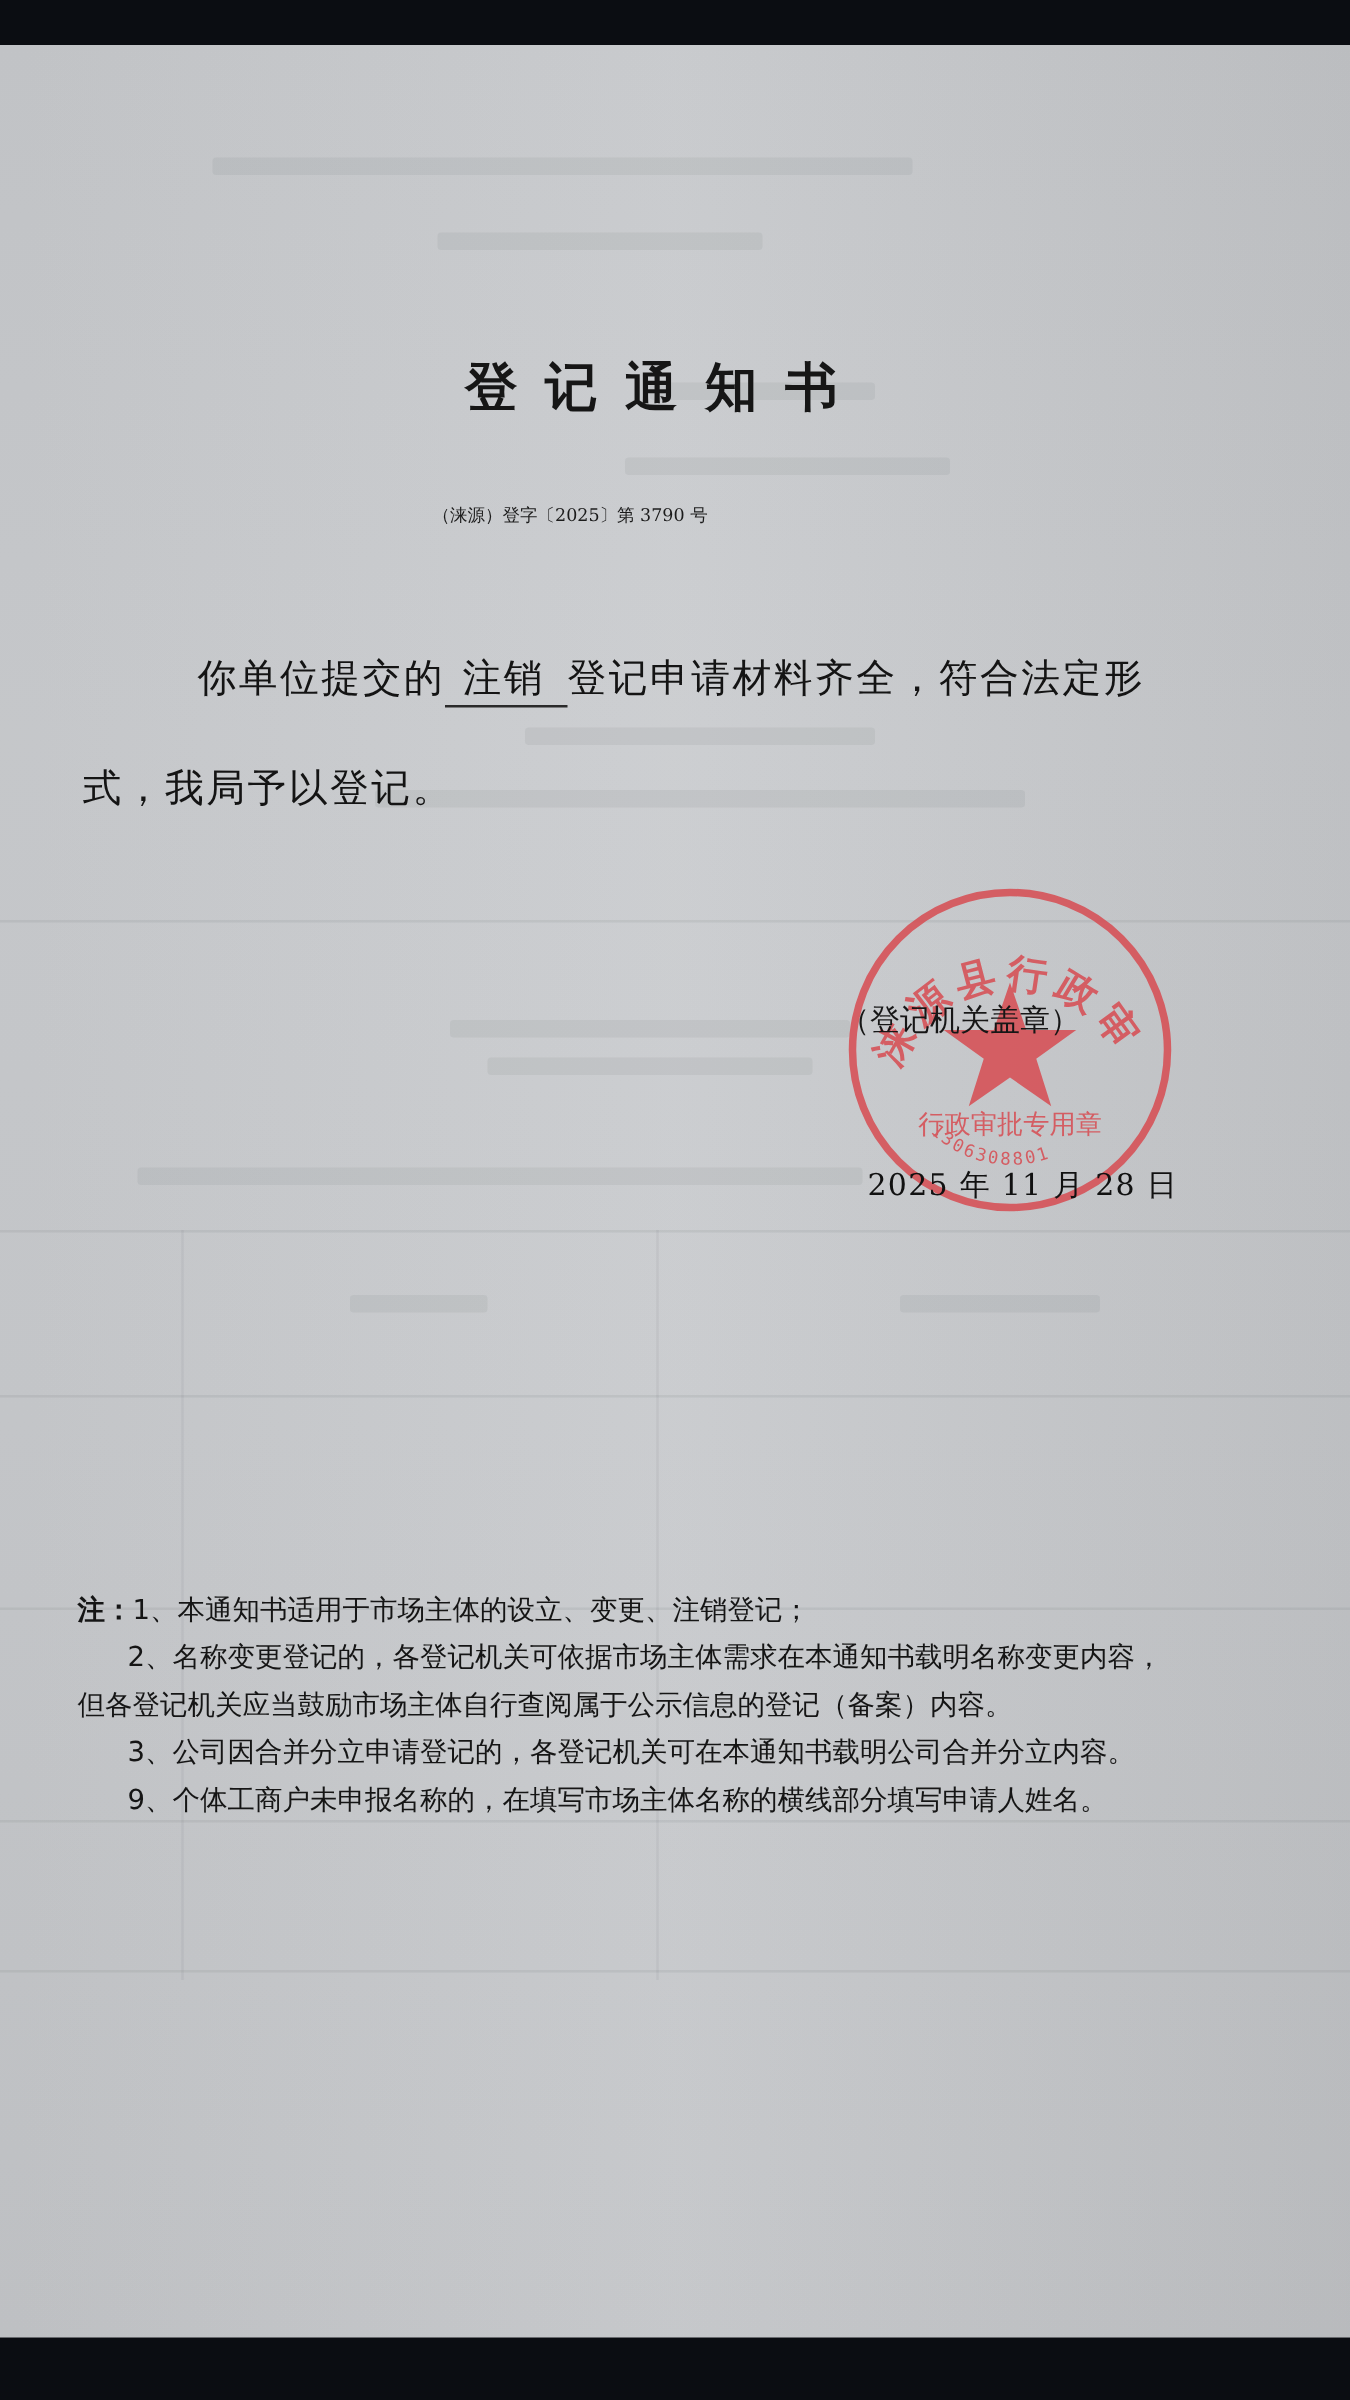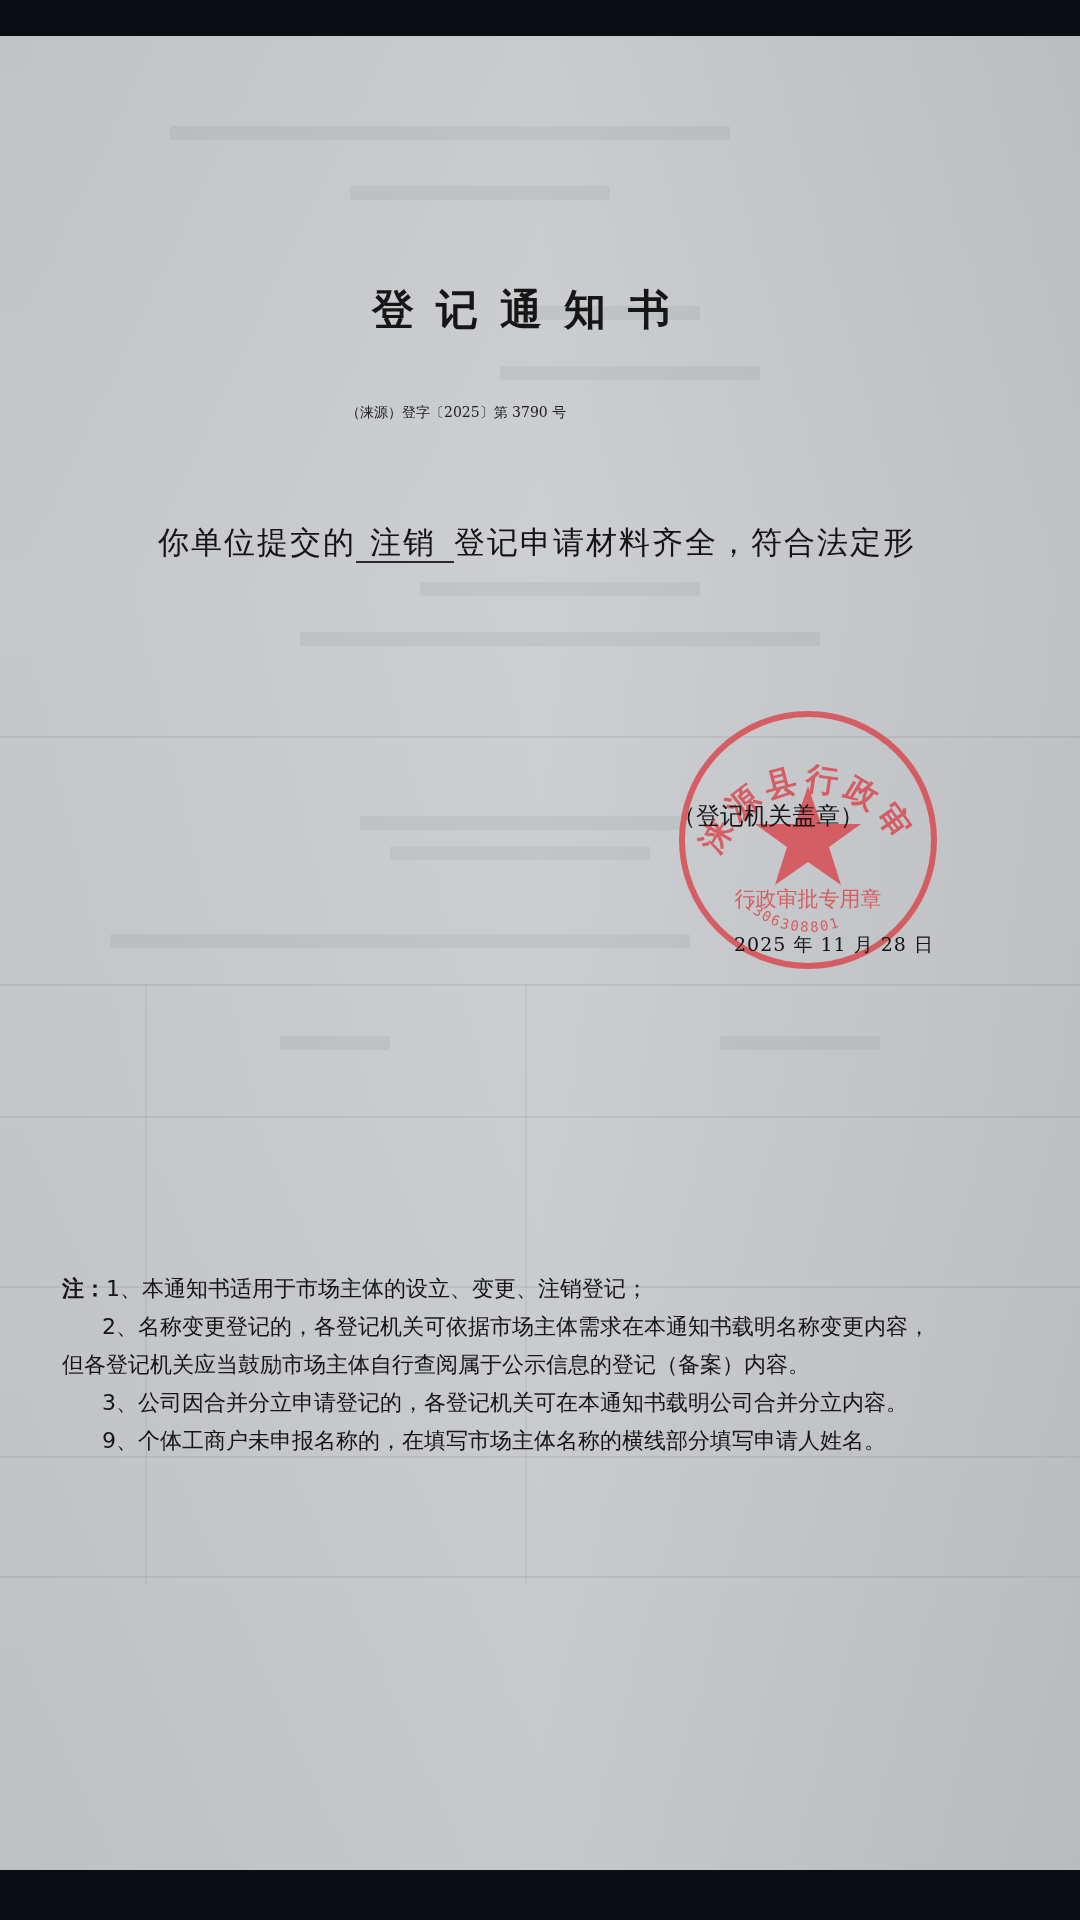--- a/index.html
+++ b/index.html
@@ -88,21 +88,21 @@
     width: 290px;
   }
   .addressee .colon {
     position: absolute;
     right: 8px;
   }
   .body-line1 {
     left: 158px;
     top: 468px;
     font-size: 31px;
-    font-family: Liberation Serif, serif;
+    font-family: Liberation Mono, monospace;
     letter-spacing: 2px;
   }
   .fill-blank {
     display: inline-block;
     border-bottom: 2px solid #2a2a2a;
     padding: 0 18px 0 14px;
     line-height: 36px;
   }
   .body-line2 {
     left: 66px;
@@ -113,23 +113,23 @@
   }
   .seal-label {
     left: 672px;
     top: 746px;
     font-size: 24px;
     font-family: "DejaVu Sans", sans-serif;
     color: #161616;
     z-index: 3;
   }
   .date {
-    left: 734px;
+    left: 694px;
     top: 878px;
-    font-size: 19px;
+    font-size: 24px;
     color: #111;
     z-index: 3;
     letter-spacing: 1px;
     text-align: right;
   }
 
   
   .stamp {
     position: absolute;
     left: 668px;
@@ -182,20 +182,21 @@
       <div class="ghost-vline" style="left:525px;top:948px;height:600px;"></div>
     </div>
 
     <div class="doc-text title">登记通知书</div>
     <div class="doc-text docno">（涞源）登字〔2025〕第 3790 号</div>
 
 
     <div class="doc-text body-line1">
       <span>你单位提交的</span><span class="fill-blank">注销</span><span>登记申请材料齐全，符合法定形</span>
     </div>
+    <div class="doc-text body-line2">式，我局予以登记。</div>
 
     <svg class="stamp" viewBox="0 0 280 280" xmlns="http://www.w3.org/2000/svg">
       <defs>
         <path id="arcTop" d="M 50 160 A 95 95 0 0 1 230 150"></path>
         <path id="arcBottom" d="M 62 188 A 92 92 0 0 0 220 186"></path>
       </defs>
       <circle cx="140" cy="140" r="126" fill="none" stroke="#d8474d" stroke-width="6"></circle>
       <polygon points="140,86 153,124 193,124 161,147 173,185 140,162 107,185 119,147 87,124 127,124" fill="#d8474d"></polygon>
       <text font-family="DejaVu Sans, sans-serif" font-size="32" font-weight="bold" fill="#d8474d" letter-spacing="6">
         <textPath href="#arcTop" startOffset="2%">涞源县行政审批局</textPath>

